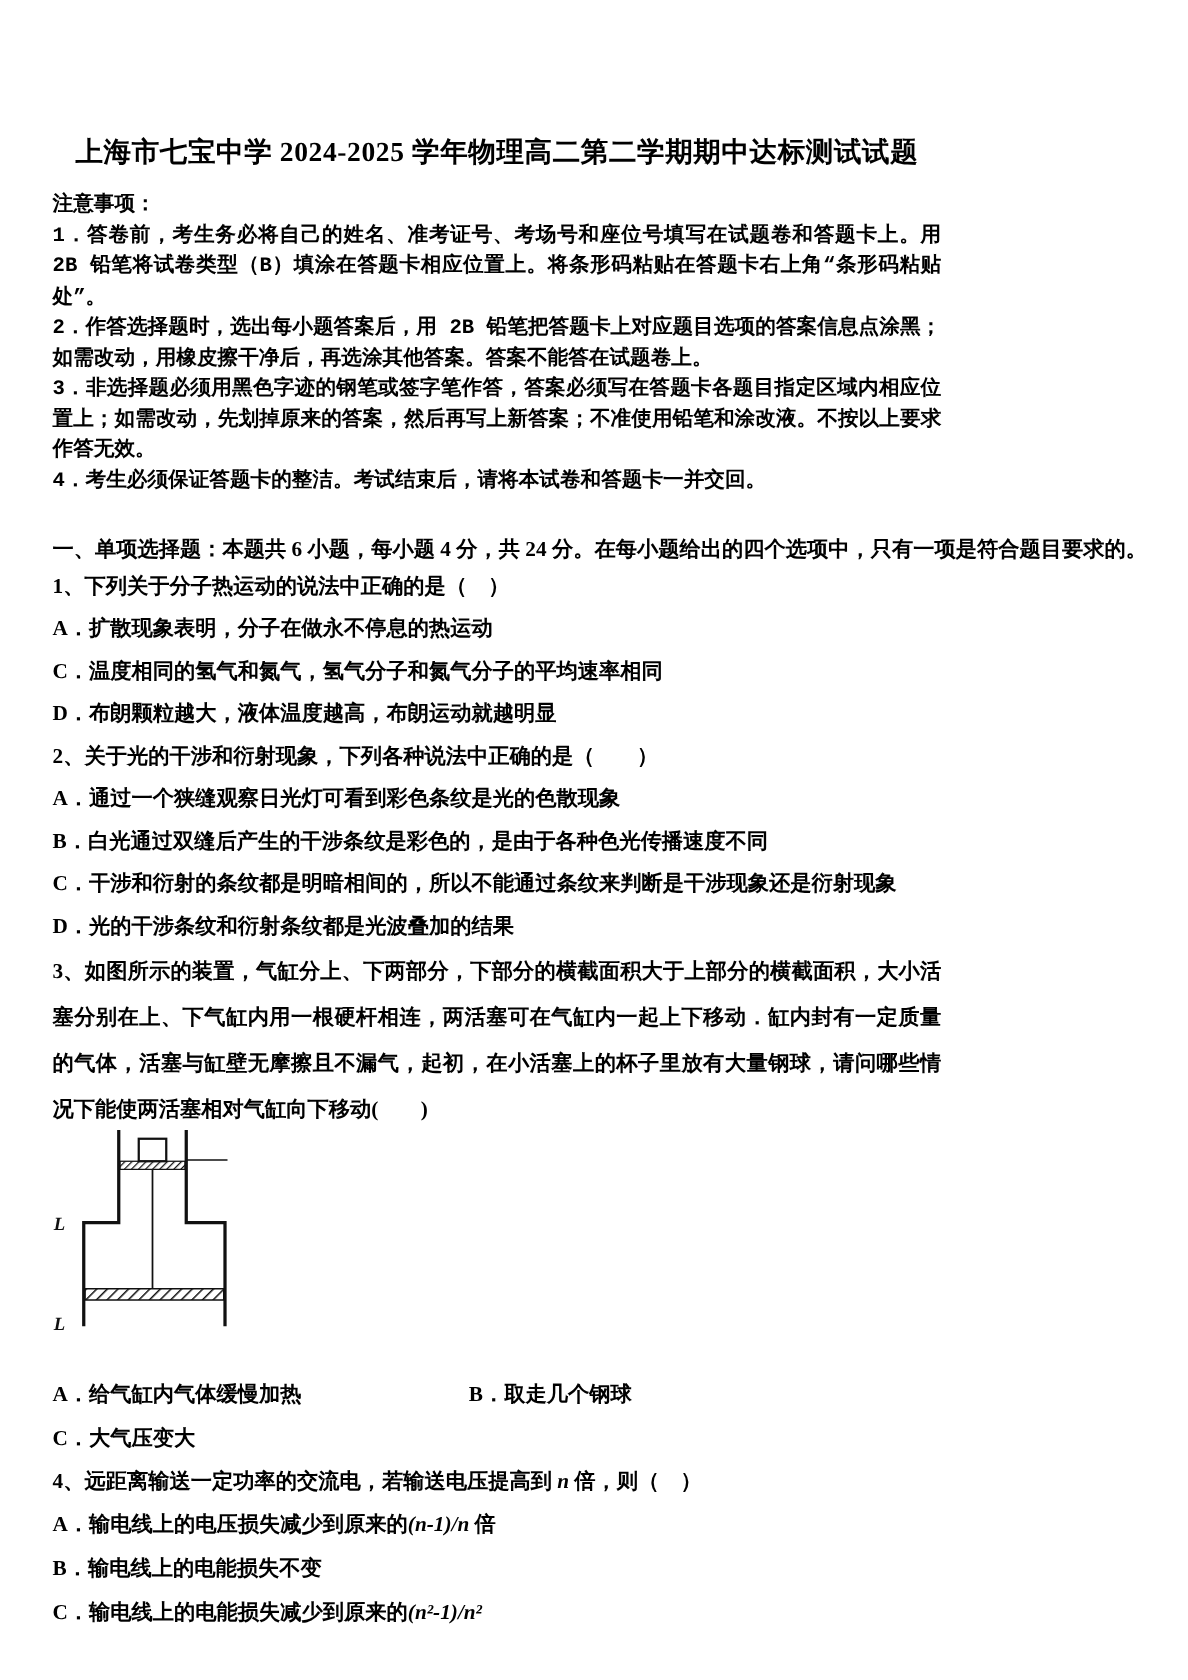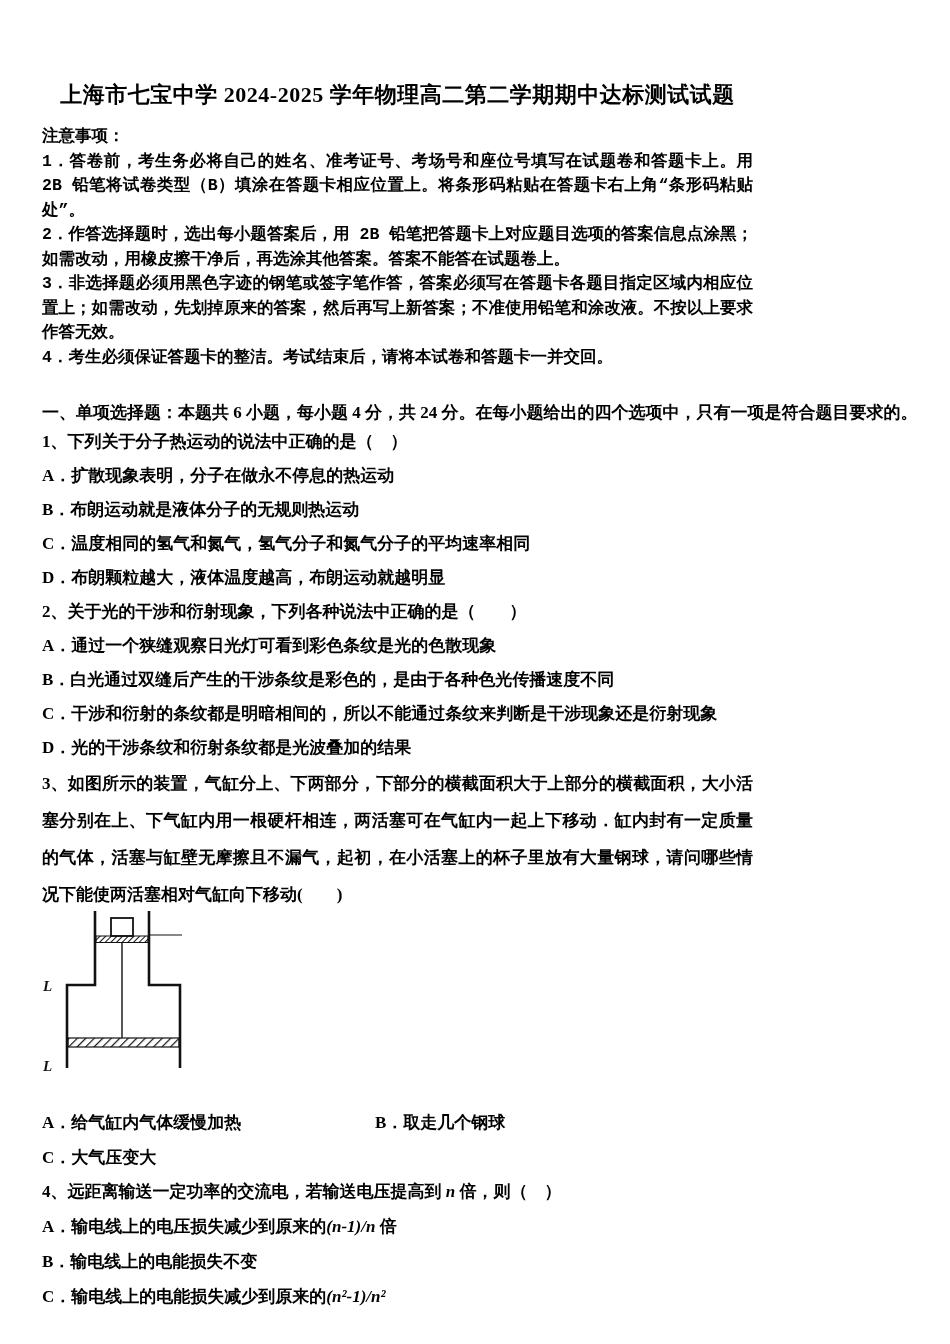--- a/index.html
+++ b/index.html
@@ -9,21 +9,21 @@
     background: #ffffff;
     color: #000000;
     font-family: "Liberation Serif", "DejaVu Sans", sans-serif;
     font-weight: 600;
     overflow: hidden;
   }
   .page {
     box-sizing: border-box;
     width: 793px;
     height: 1344px;
-    padding: 79px 40px 0 42px;
+    padding: 106px 40px 0 42px;
   }
   .exam-title {
     margin: 0;
     text-align: center;
     font-size: 22px;
     font-weight: 700;
     line-height: 32px;
     letter-spacing: 0.5px;
   }
   .notice { margin-top: 14px; }
@@ -92,21 +92,20 @@
     <p>2．作答选择题时，选出每小题答案后，用 2B 铅笔把答题卡上对应题目选项的答案信息点涂黑；如需改动，用橡皮擦干净后，再选涂其他答案。答案不能答在试题卷上。</p>
     <p>3．非选择题必须用黑色字迹的钢笔或签字笔作答，答案必须写在答题卡各题目指定区域内相应位置上；如需改动，先划掉原来的答案，然后再写上新答案；不准使用铅笔和涂改液。不按以上要求作答无效。</p>
     <p>4．考生必须保证答题卡的整洁。考试结束后，请将本试卷和答题卡一并交回。</p>
   </div>
 
   <p class="section-heading">一、单项选择题：本题共 6 小题，每小题 4 分，共 24 分。在每小题给出的四个选项中，只有一项是符合题目要求的。</p>
 
   <div>
     <p class="qline">1、下列关于分子热运动的说法中正确的是（　）</p>
     <p class="qline">A．扩散现象表明，分子在做永不停息的热运动</p>
-    <p class="qline">B．布朗运动就是液体分子的无规则热运动</p>
     <p class="qline">C．温度相同的氢气和氮气，氢气分子和氮气分子的平均速率相同</p>
     <p class="qline">D．布朗颗粒越大，液体温度越高，布朗运动就越明显</p>
   </div>
 
   <div>
     <p class="qline">2、关于光的干涉和衍射现象，下列各种说法中正确的是（　　）</p>
     <p class="qline">A．通过一个狭缝观察日光灯可看到彩色条纹是光的色散现象</p>
     <p class="qline">B．白光通过双缝后产生的干涉条纹是彩色的，是由于各种色光传播速度不同</p>
     <p class="qline">C．干涉和衍射的条纹都是明暗相间的，所以不能通过条纹来判断是干涉现象还是衍射现象</p>
     <p class="qline">D．光的干涉条纹和衍射条纹都是光波叠加的结果</p>

